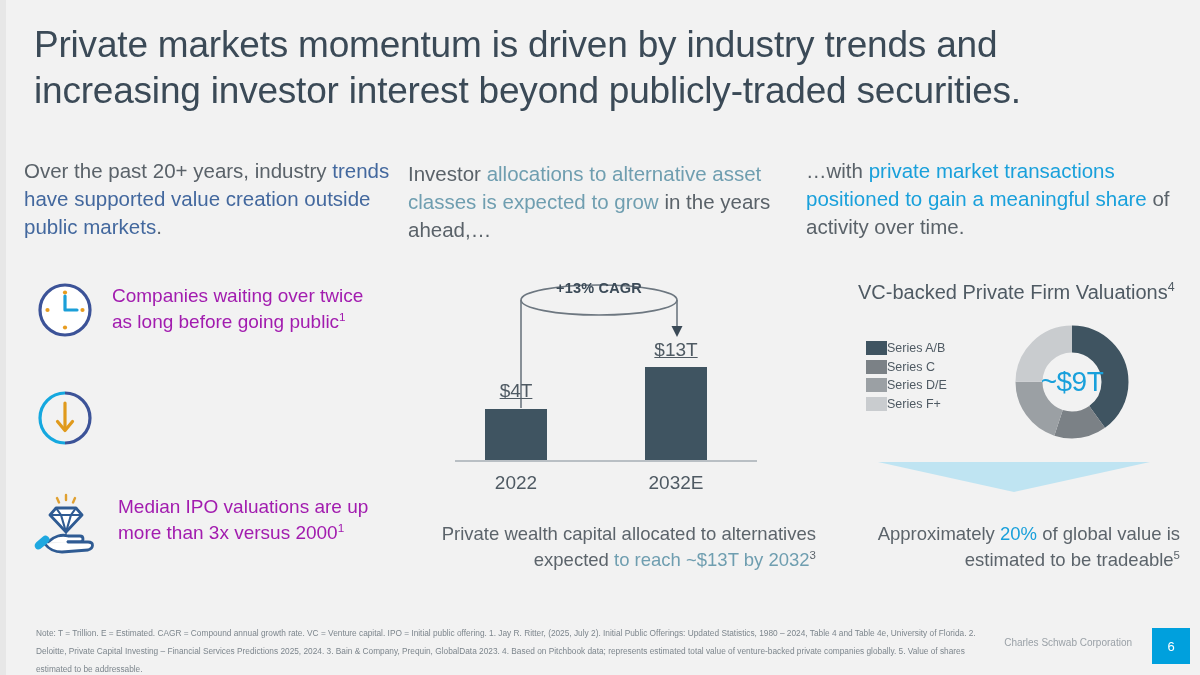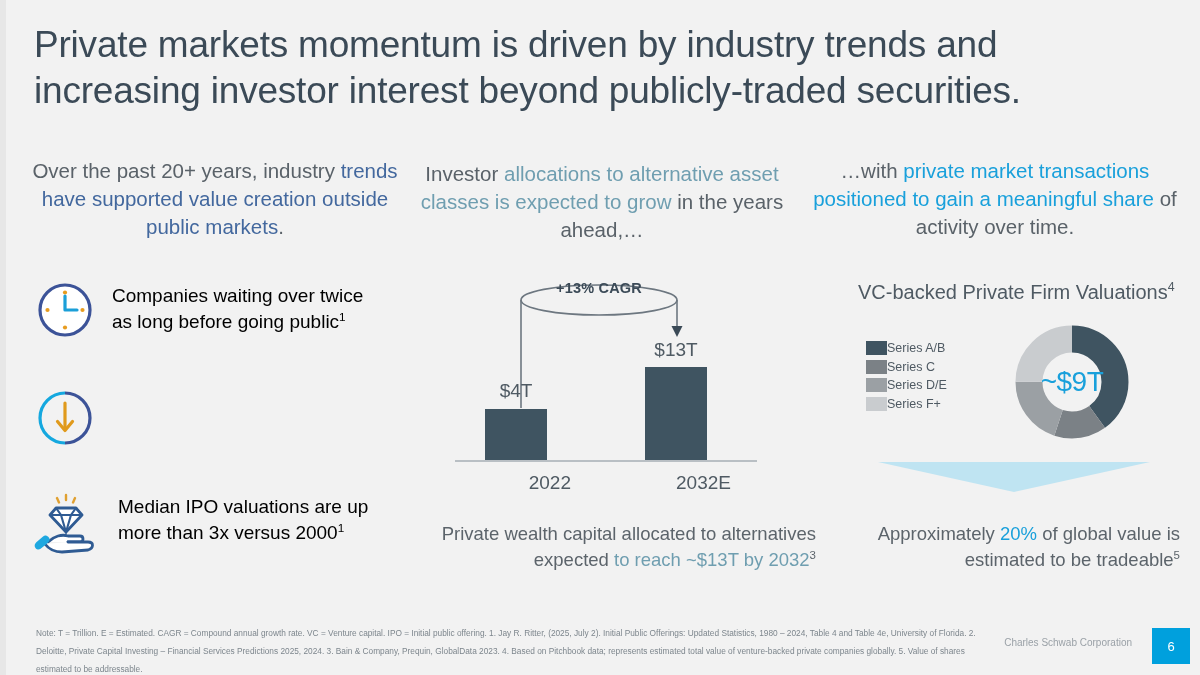--- a/index.html
+++ b/index.html
@@ -16,44 +16,44 @@
 
   
   .title{
     position:absolute;left:34px;top:22px;width:1140px;
     font-size:37px;line-height:46px;color:#3b4a57;font-weight:400;
     letter-spacing:-0.2px;
   }
 
   
   .col-head{
-    position:absolute;text-align:center;font-size:20.5px;line-height:28px;color:#5a6269;
+    position:absolute;font-size:20.5px;line-height:28px;color:#5a6269;
   }
   .col-head.c1{left:24px;top:157px;width:382px;}
   .col-head.c2{left:408px;top:160px;width:388px;}
   .col-head.c3{left:806px;top:157px;width:378px;}
   .hl-navy{color:#43689e;}
   .hl-teal{color:#6f9eb0;}
   .hl-blue{color:#19a0db;}
 
   
   .bullet{position:absolute;display:flex;align-items:flex-start;gap:18px;}
   .b1{left:36px;top:281px;}
   .b2{left:36px;top:389px;}
   .b3{left:32px;top:492px;}
   .bullet .icon{flex:0 0 auto;}
-  .bullet .btxt{font-size:19px;line-height:26px;color:#000000;width:268px;padding-top:2px;}
+  .bullet .btxt{font-size:19px;line-height:26px;color:#a21caf;width:268px;padding-top:2px;}
   sup{font-size:0.62em;vertical-align:super;line-height:0;}
 
   
   .barchart{position:absolute;left:455px;top:282px;width:310px;height:220px;}
-  .bc-label{position:absolute;font-size:19px;color:#4f5a63;text-align:center;}
+  .bc-label{position:absolute;font-size:19px;color:#4f5a63;text-align:center;text-decoration:underline;}
   .bar{position:absolute;background:#3f5461;}
   .axis{position:absolute;left:0;bottom:40px;width:302px;height:2px;background:#b9bfc4;}
-  .xtick{position:absolute;bottom:8px;font-size:19px;color:#4f5a63;text-align:right;width:110px;}
+  .xtick{position:absolute;bottom:8px;font-size:19px;color:#4f5a63;text-align:center;width:110px;}
   .cagr-text{
     position:absolute;left:64px;top:-2px;width:160px;text-align:center;
     font-size:14.5px;font-weight:bold;color:#3b4a57;letter-spacing:.2px;
   }
 
   
   .donut-title{
     position:absolute;left:858px;top:281px;width:330px;
     font-size:20px;color:#4f5a63;
   }

